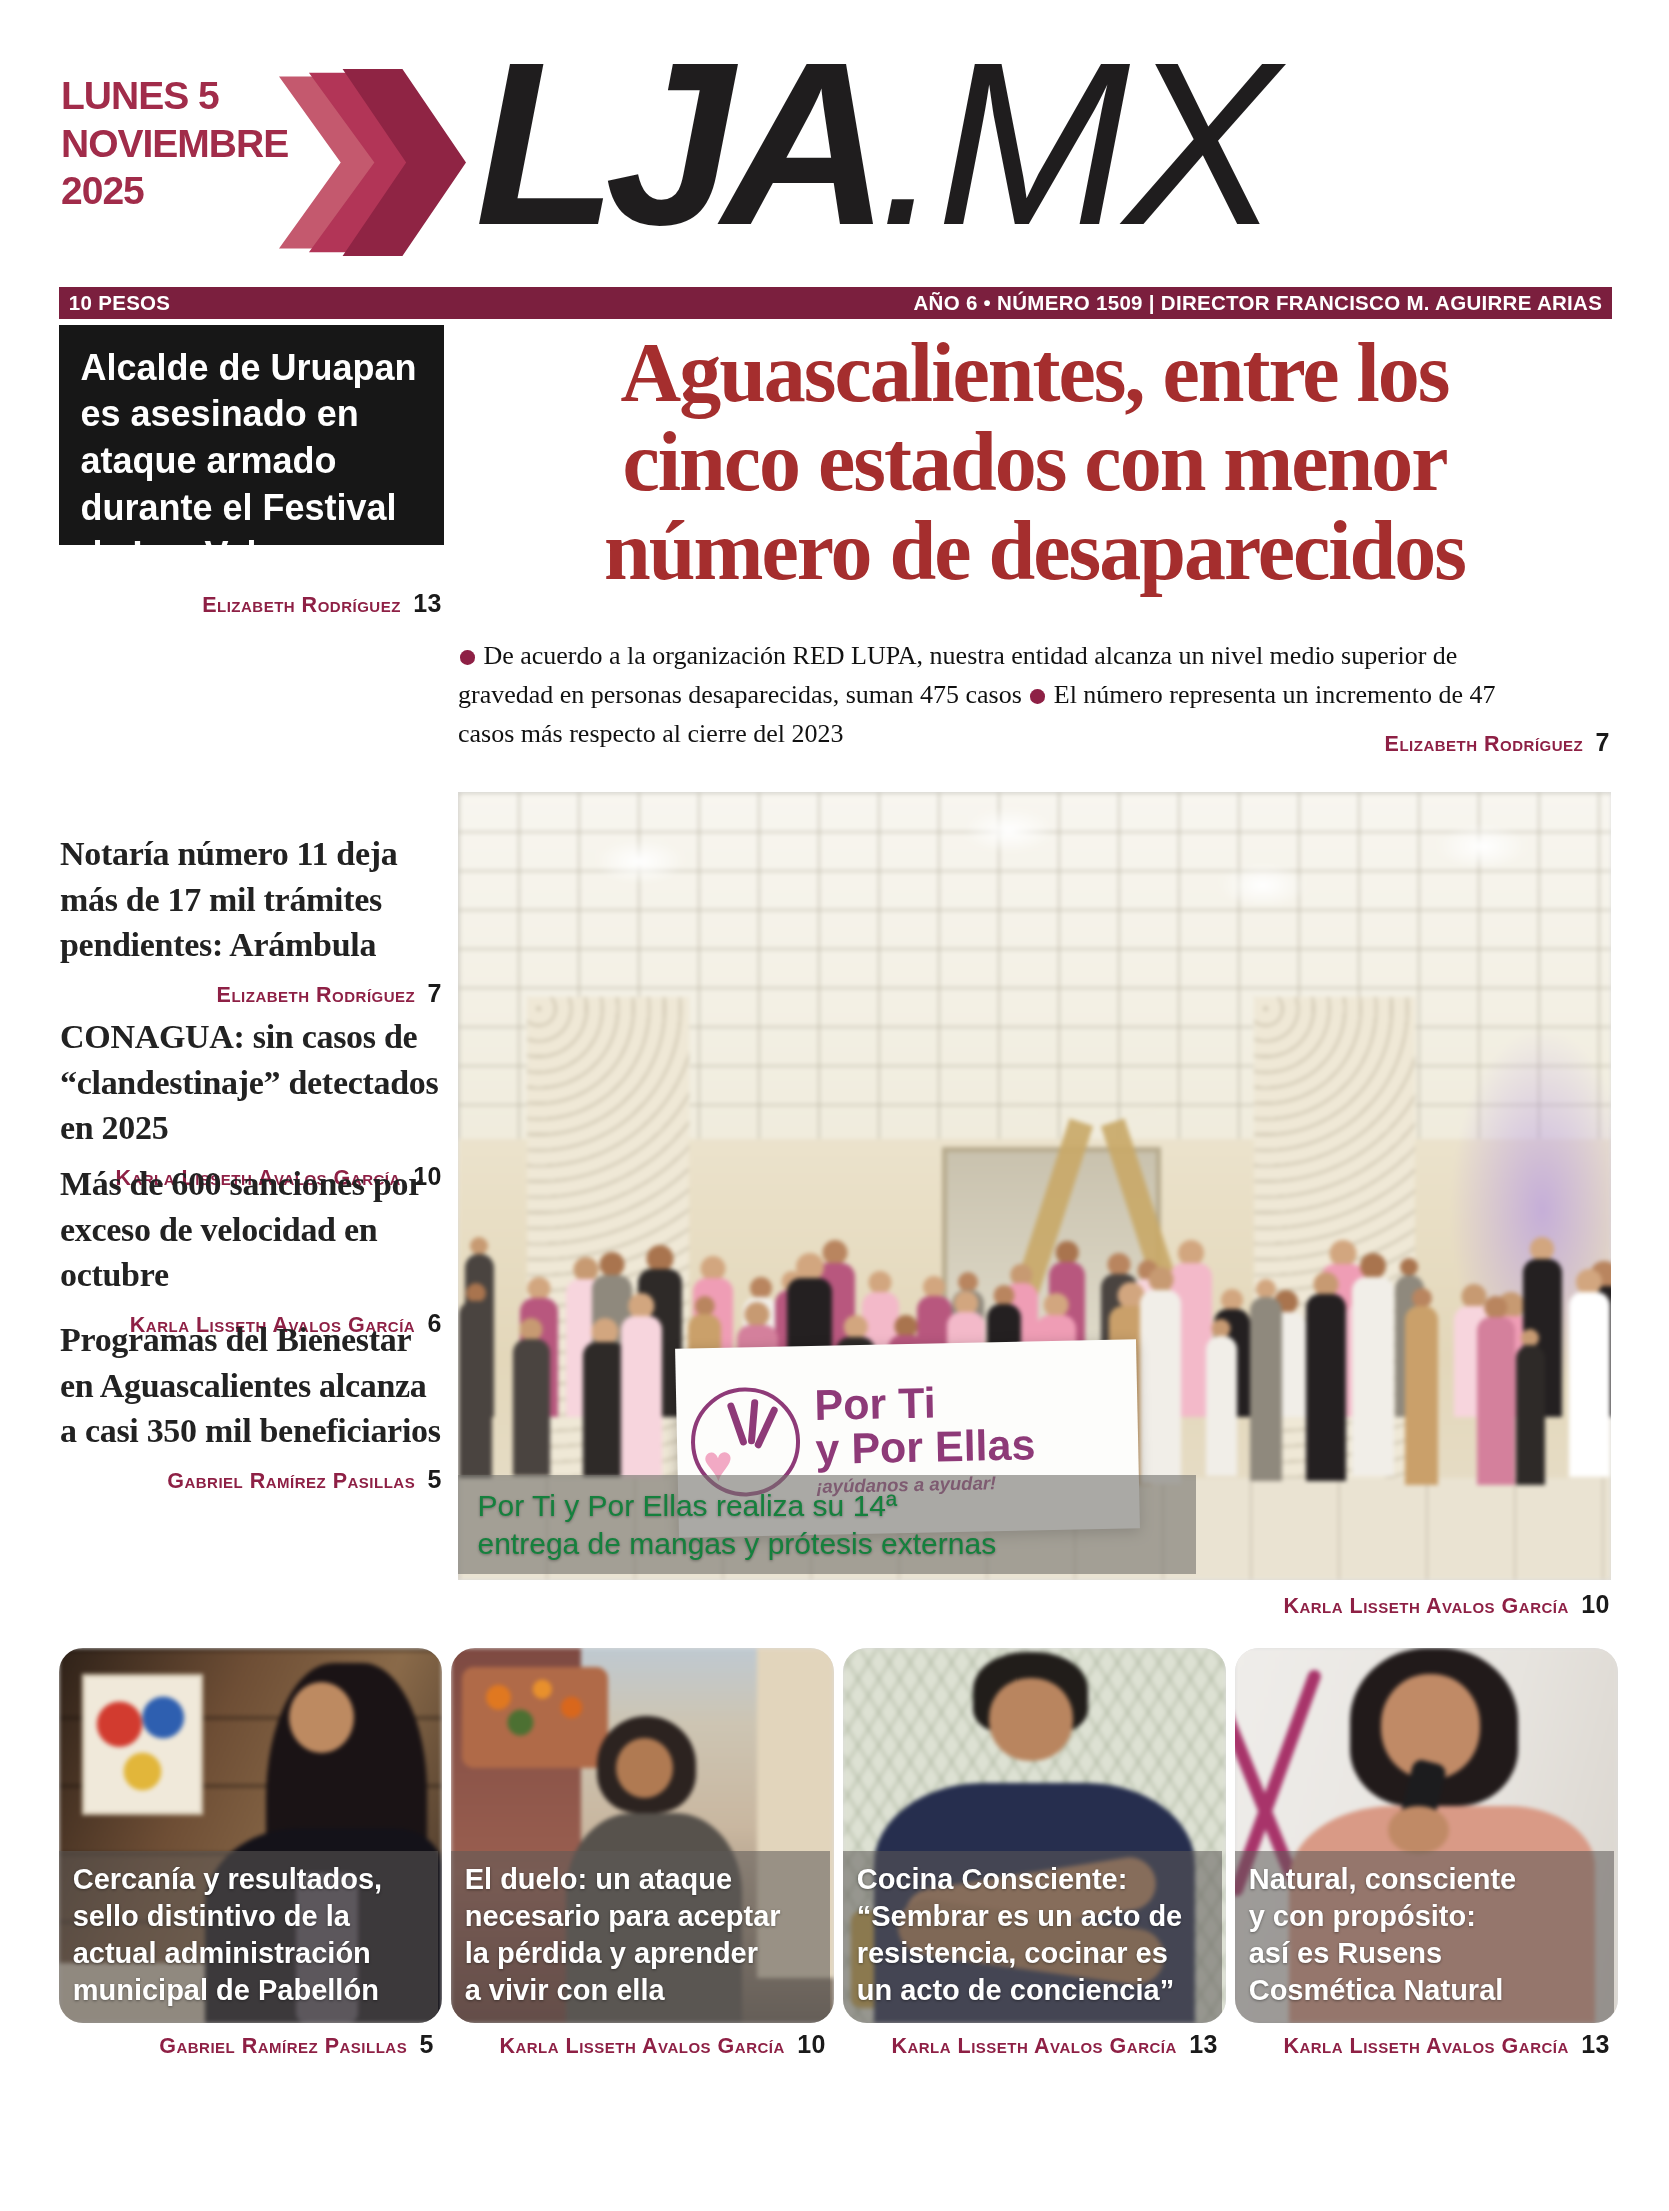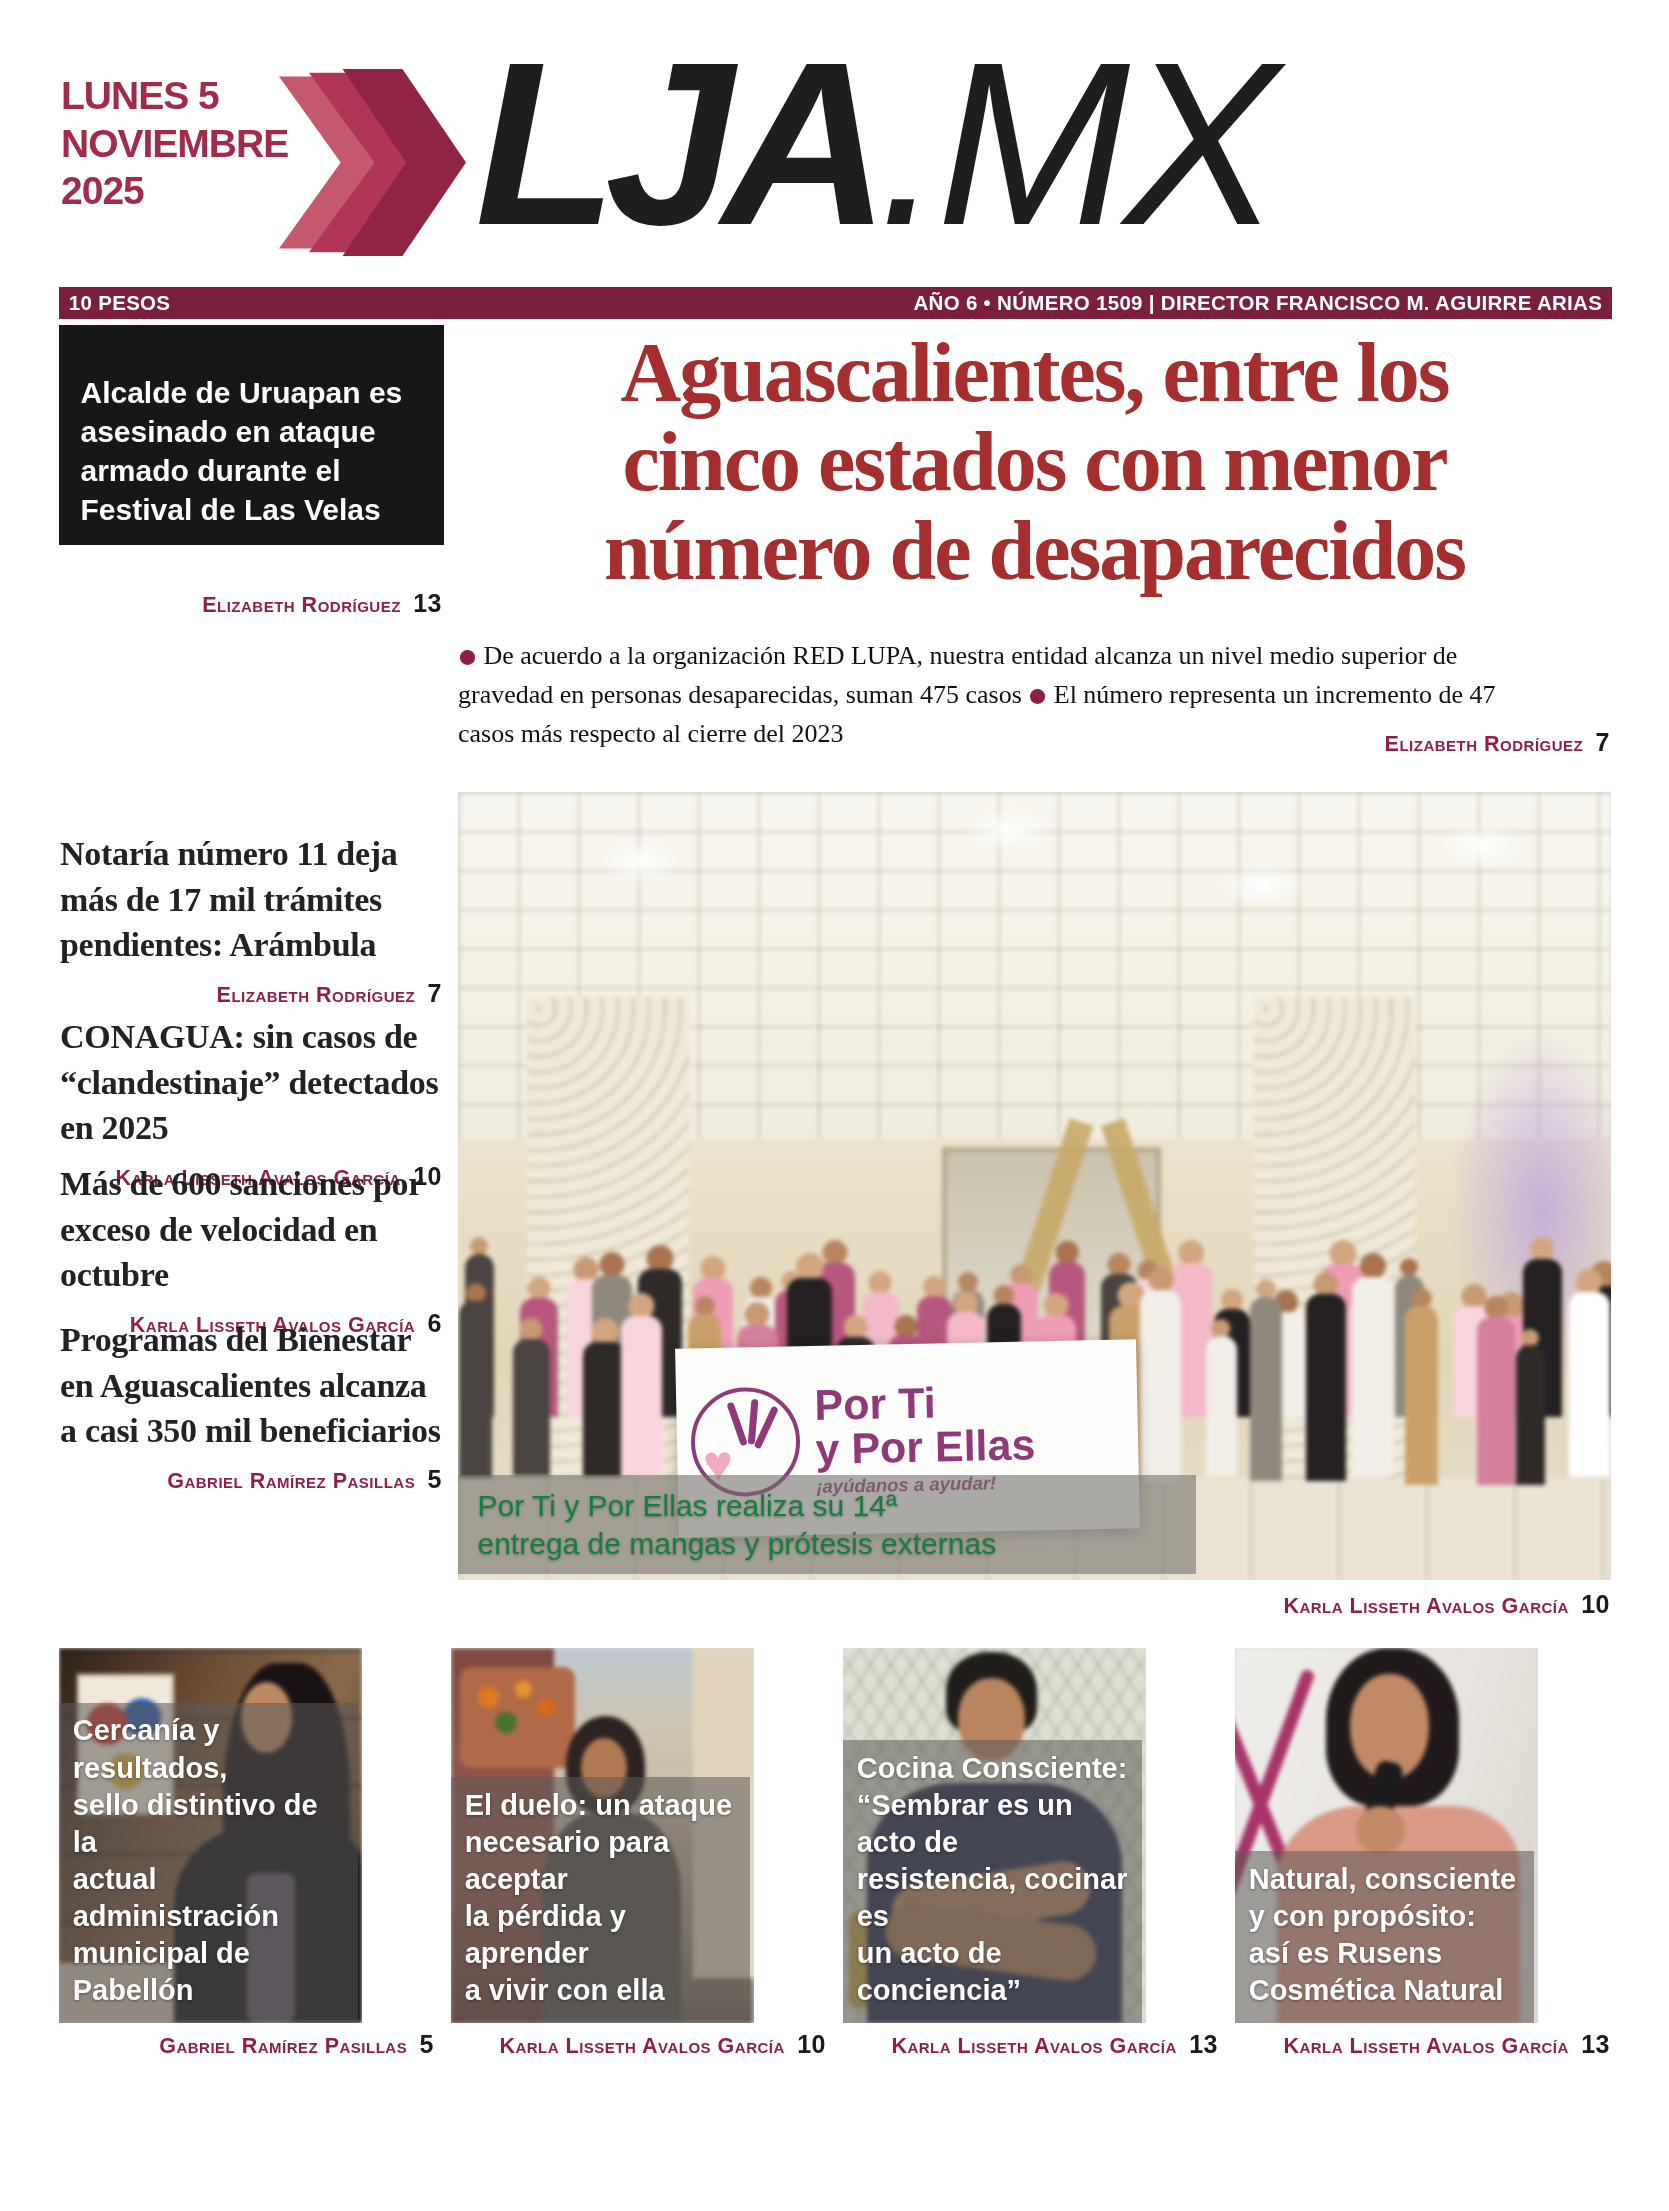--- a/index.html
+++ b/index.html
@@ -15,21 +15,21 @@
     letter-spacing:-11.7px;color:#1f1d1e;margin-left:5.9px;}
   .logo-mx{font-style:italic;font-weight:normal;font-size:232px;line-height:0.82;
     letter-spacing:-5.9px;color:#1f1d1e;}
   .strip{position:absolute;left:59px;top:287px;width:1553px;height:32px;background:#7b1f3e;
     color:#fff;font-weight:bold;font-size:20.5px;display:flex;align-items:center;
     justify-content:space-between;padding:0 9.8px;box-sizing:border-box;letter-spacing:0.3px;}
 
   
   .breaking{position:absolute;left:59px;top:325px;width:385px;height:220px;background:#171717;
     box-sizing:border-box;padding:19.5px 21.5px;}
-  .breaking-head{color:#fff;font-weight:bold;font-size:30px;line-height:1.3;margin-top:28px;}
+  .breaking-head{color:#fff;font-weight:bold;font-size:36px;line-height:1.3;}
   .breaking .byline{color:#fff;margin-top:13.7px;}
   .breaking .byline .pg{color:#fff;}
 
   .byline{text-align:right;font-weight:bold;font-size:21.5px;color:#8e2045;
     font-variant:small-caps;letter-spacing:0.5px;}
   .byline .pg{color:#1a1a1a;font-size:25px;font-variant:normal;margin-left:5.9px;}
 
   .sidebar-story{position:absolute;left:60px;width:382px;}
   .sidebar-head{font-family:"Liberation Serif","DejaVu Serif",serif;font-weight:bold;
     font-size:34px;line-height:1.34;color:#222;letter-spacing:-0.3px;}
@@ -88,21 +88,21 @@
   .banner-t1{font-size:43px;} .banner-t2{font-size:43px;}
   .banner-tag{font-size:18.5px;font-style:italic;margin-top:5.9px;font-weight:bold;}
 
   .photo-caption{position:absolute;left:0;bottom:5.9px;width:64%;z-index:6;
       background:rgba(115,113,108,.6);padding:11.7px 19.5px;box-sizing:border-box;}
   .photo-caption .cl{color:#15803d;font-weight:normal;font-size:30px;line-height:1.26;
       text-shadow:0 1px 2.9px rgba(0,0,0,.35);}
   .lead-credit{position:absolute;right:60px;top:1590px;}
 
   
-  .card-photo{top:1648px;width:303px;height:375px;}
+  .card-photo{top:1648px;width:383px;height:375px;border-radius:24px;}
   .c1{left:59px;} .c2{left:451px;} .c3{left:843px;} .c4{left:1235px;}
   .card-caption{position:absolute;left:0;right:3.9px;bottom:0;z-index:6;
       background:rgba(92,90,88,.55);padding:9.8px 13.7px 13.7px;box-sizing:border-box;}
   .card-caption .cl{color:#fff;font-weight:bold;font-size:29px;line-height:1.28;
       text-shadow:0 1px 2.9px rgba(0,0,0,.4);}
   .card-byline{position:absolute;top:2030px;width:375px;}
   .b1{left:59px;} .b2{left:451px;} .b3{left:843px;} .b4{left:1235px;}
 
   
   .sc1-base{inset:0;background:linear-gradient(115deg,#2e2118 0%,#6e4e35 35%,#8a6a49 62%,#3a2c22 100%);}

